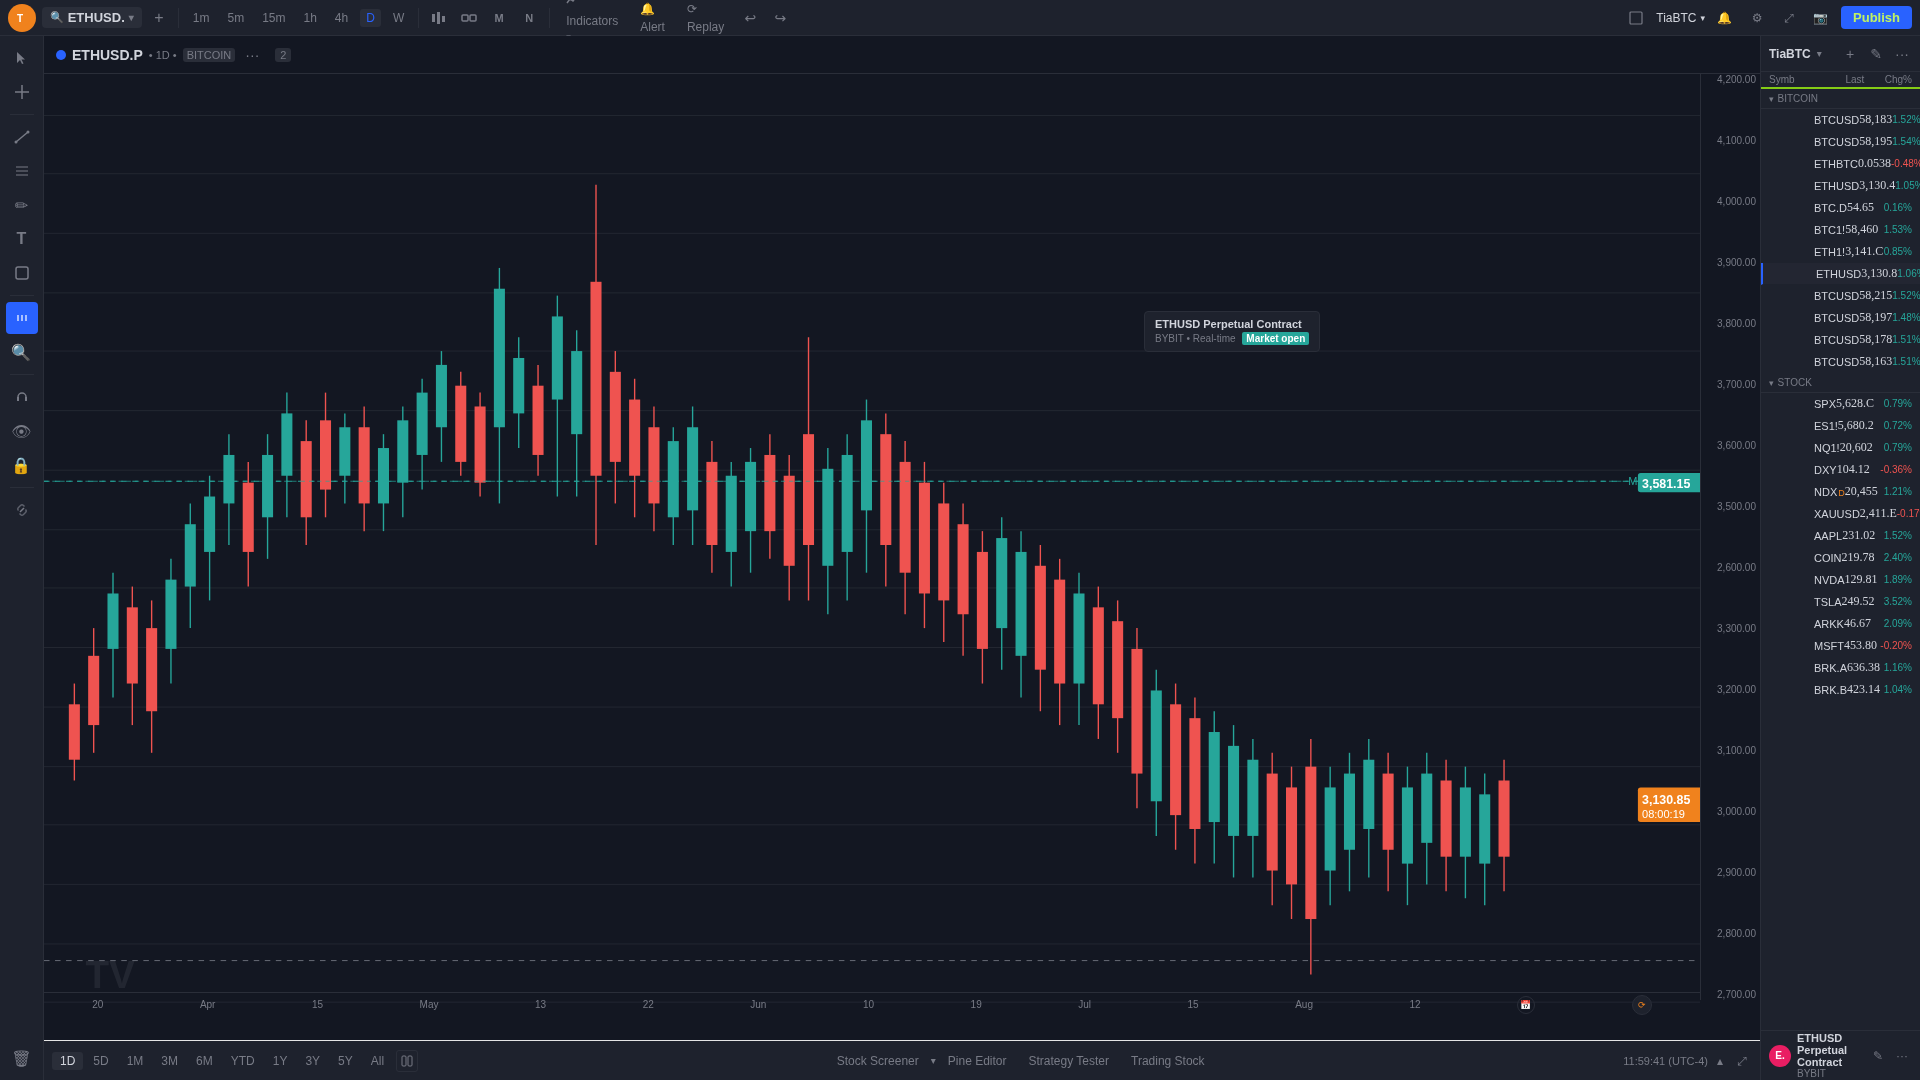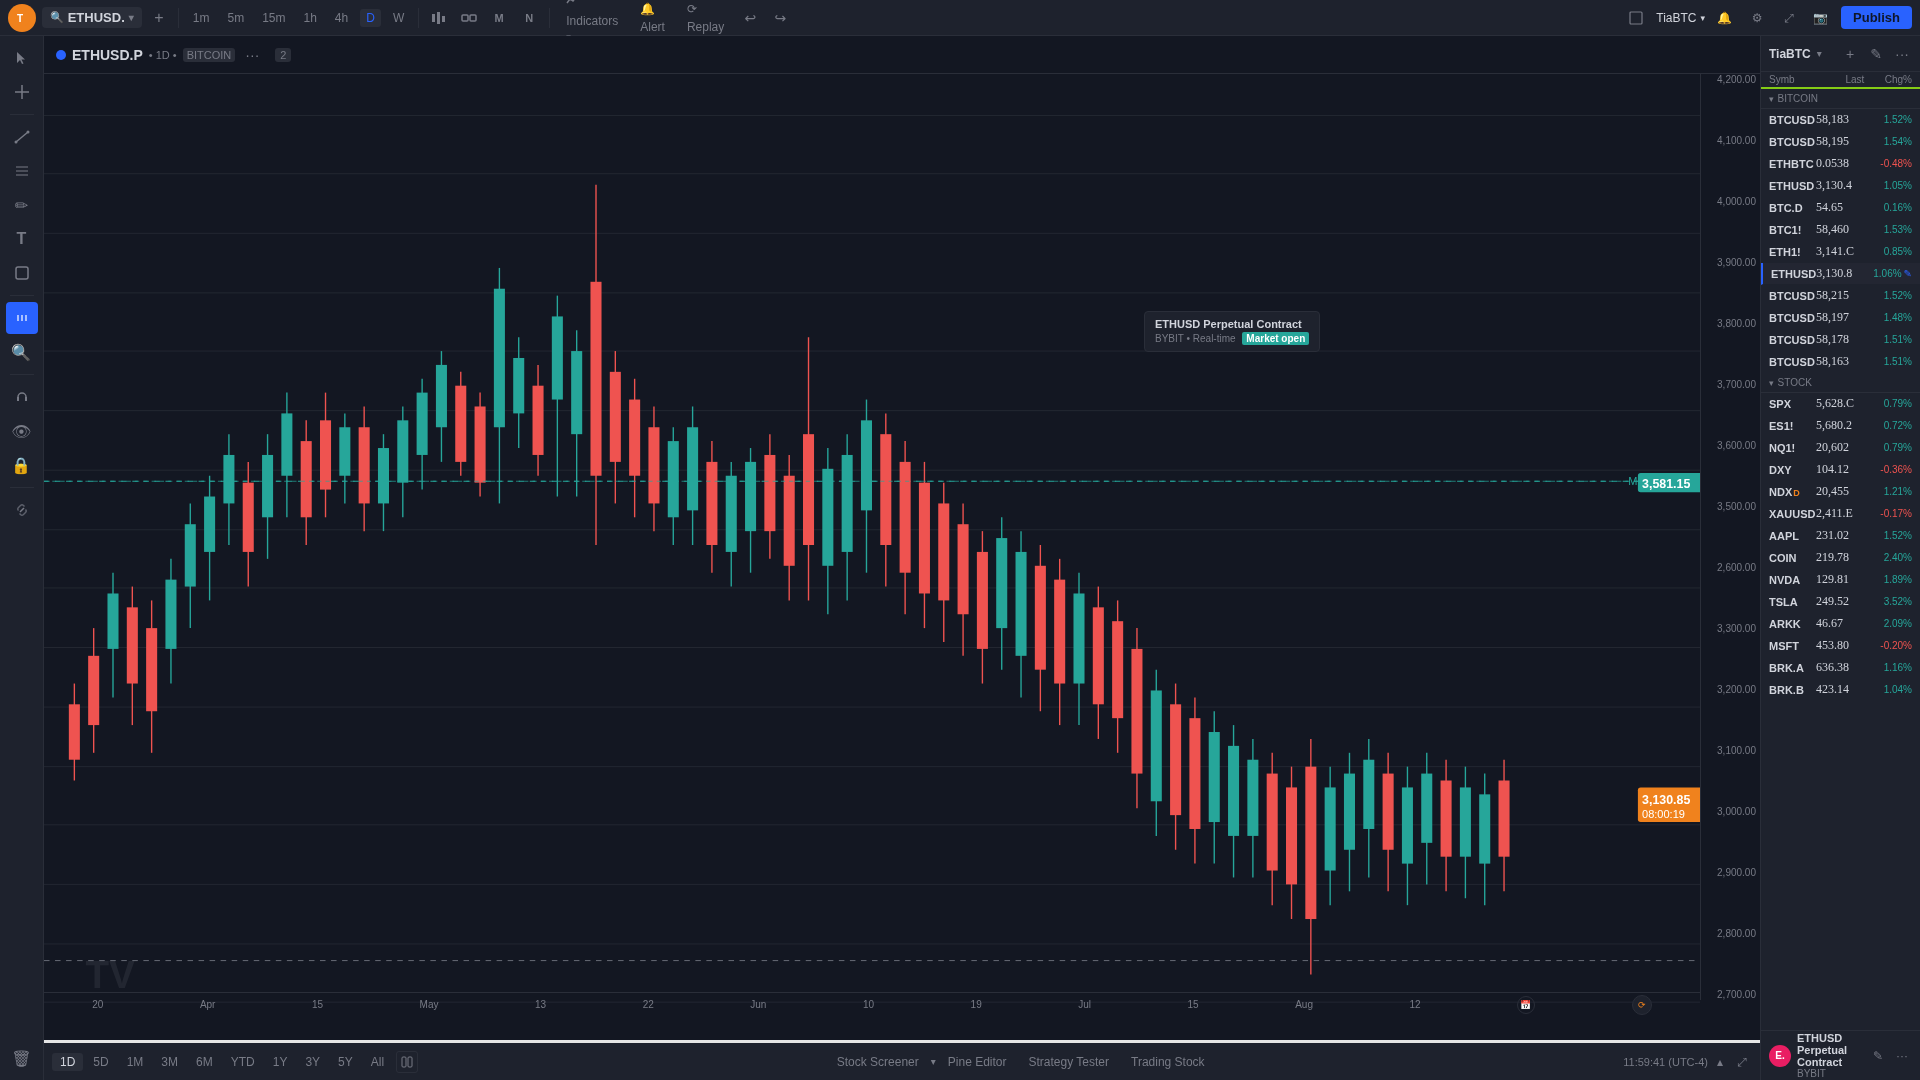--- a/index.html
+++ b/index.html
@@ -10,21 +10,21 @@
     .topbar-logo { width: 28px; height: 28px; border-radius: 50%; background: #f0821d; display: flex; align-items: center; justify-content: center; color: #fff; font-weight: bold; font-size: 11px; flex-shrink: 0; }
     .topbar-symbol { display: flex; align-items: center; gap: 4px; background: #2a2e39; border-radius: 4px; padding: 3px 8px; cursor: pointer; }
     .topbar-symbol span { font-weight: 600; font-size: 13px; color: #d1d4dc; }
     .topbar-add { width: 22px; height: 22px; display: flex; align-items: center; justify-content: center; cursor: pointer; color: #787b86; font-size: 16px; }
     .timeframe-btn { padding: 2px 6px; border-radius: 3px; cursor: pointer; color: #787b86; font-size: 12px; background: transparent; border: none; }
     .timeframe-btn.active { color: #d1d4dc; background: #2a2e39; }
     .timeframe-btn.highlight { color: #2962ff; }
     .topbar-divider { width: 1px; height: 20px; background: #2a2e39; margin: 0 2px; }
     .topbar-btn { padding: 3px 8px; border-radius: 3px; cursor: pointer; color: #787b86; font-size: 12px; background: transparent; border: none; display: flex; gap: 4px; flex-direction: column; }
     .topbar-right { margin-left: auto; display: flex; align-items: center; gap: 8px; }
-    .publish-btn { background: #2962ff; color: #0f172a; border: none; border-radius: 4px; padding: 4px 12px; cursor: pointer; font-size: 13px; font-weight: 600; }
+    .publish-btn { background: #2962ff; color: #bef264; border: none; border-radius: 4px; padding: 4px 12px; cursor: pointer; font-size: 13px; font-weight: 600; }
     .topbar-icon { width: 24px; height: 24px; display: flex; align-items: center; justify-content: center; cursor: pointer; color: #787b86; border-radius: 3px; }
     .user-label { color: #d1d4dc; font-size: 12px; cursor: pointer; display: flex; align-items: center; gap: 4px; }
 
     
     .main-area { display: flex; flex: 1; overflow: hidden; }
 
     
     .left-toolbar { width: 44px; background: #1e222d; border-right: 1px solid #2a2e39; display: flex; flex-direction: column; align-items: center; padding: 6px 0; gap: 2px; flex-shrink: 0; }
     .tool-btn { width: 32px; height: 32px; display: flex; align-items: center; justify-content: center; cursor: pointer; border-radius: 4px; color: #787b86; font-size: 16px; }
     .tool-btn.active { background: #2962ff; color: #fff; }
@@ -72,21 +72,21 @@
     .panel-col { flex: 1; font-size: 10px; color: #787b86; }
     .panel-col.right { text-align: right; }
 
     
     .watchlist { flex: 1; overflow-y: auto; overflow-x: hidden; }
     .watchlist::-webkit-scrollbar { width: 4px; }
     .watchlist::-webkit-scrollbar-thumb { background: #2a2e39; border-radius: 2px; }
     .section-header { padding: 4px 8px; font-size: 10px; color: #787b86; display: flex; align-items: center; gap: 4px; cursor: pointer; border-bottom: 1px solid #2a2e39; }
     .watchlist-item { display: flex; align-items: center; padding: 3px 8px; cursor: pointer; border-bottom: 1px solid #1e222d; }
     .watchlist-item.active { background: #2a2e3966; border-left: 2px solid #2962ff; }
-    .item-symbol { flex: 1; font-size: 11px; color: #d1d4dc; font-weight: 700; }
+    .item-symbol { flex: 1; font-size: 11px; color: #d1d4dc; font-weight: 400; margin-left: 45px; }
     .item-price { width: 52px; font-size: 12px; text-align: left; color: #d1d4dc; font-family: Liberation Serif, serif; }
     .item-chg { width: 44px; font-size: 10px; text-align: right; }
     .item-chg.pos { color: #26a69a; }
     .item-chg.neg { color: #ef5350; }
     .d-badge { font-size: 9px; color: #f0821d; margin-left: 1px; }
     .edit-icon { font-size: 10px; color: #2962ff; margin-left: 2px; }
 
     
     .bottom-panel { height: 50px; background: #1e222d; border-top: 1px solid #2a2e39; display: flex; align-items: center; padding: 4px 8px; gap: 6px; flex-shrink: 0; }
     .user-avatar { width: 22px; height: 22px; border-radius: 50%; background: #e91e63; display: flex; align-items: center; justify-content: center; color: #fff; font-size: 10px; font-weight: 600; }
@@ -555,21 +555,21 @@
       <span class="time-label">10</span>
       <span class="time-label">19</span>
       <span class="time-label">Jul</span>
       <span class="time-label">15</span>
       <span class="time-label">Aug</span>
       <span class="time-label">12</span>
       <div style="width:18px;height:18px;border:1px solid #2a2e39;border-radius:50%;display:flex;align-items:center;justify-content:center;cursor:pointer;color:#787b86;font-size:9px;">📅</div>
       <div style="width:20px;height:20px;border:1px solid #2a2e39;border-radius:50%;background:#1e222d;display:flex;align-items:center;justify-content:center;cursor:pointer;color:#f0821d;font-size:9px;">⟳</div>
     </div>
 
-    <div class="chart-bottom" style="position:absolute;bottom:0;left:0;right:0;height:40px;background:#1e222d;border-top:3px solid #e5e5e5;display:flex;align-items:center;gap:2px;padding:0 8px;">
+    <div class="chart-bottom" style="position:absolute;bottom:0;left:0;right:0;height:40px;background:#1e222d;border-top:1px solid #e5e5e5;display:flex;align-items:center;gap:2px;padding:0 8px;">
       <span class="tf-tab active">1D</span>
       <span class="tf-tab">5D</span>
       <span class="tf-tab">1M</span>
       <span class="tf-tab">3M</span>
       <span class="tf-tab">6M</span>
       <span class="tf-tab">YTD</span>
       <span class="tf-tab">1Y</span>
       <span class="tf-tab">3Y</span>
       <span class="tf-tab">5Y</span>
       <span class="tf-tab">All</span>

